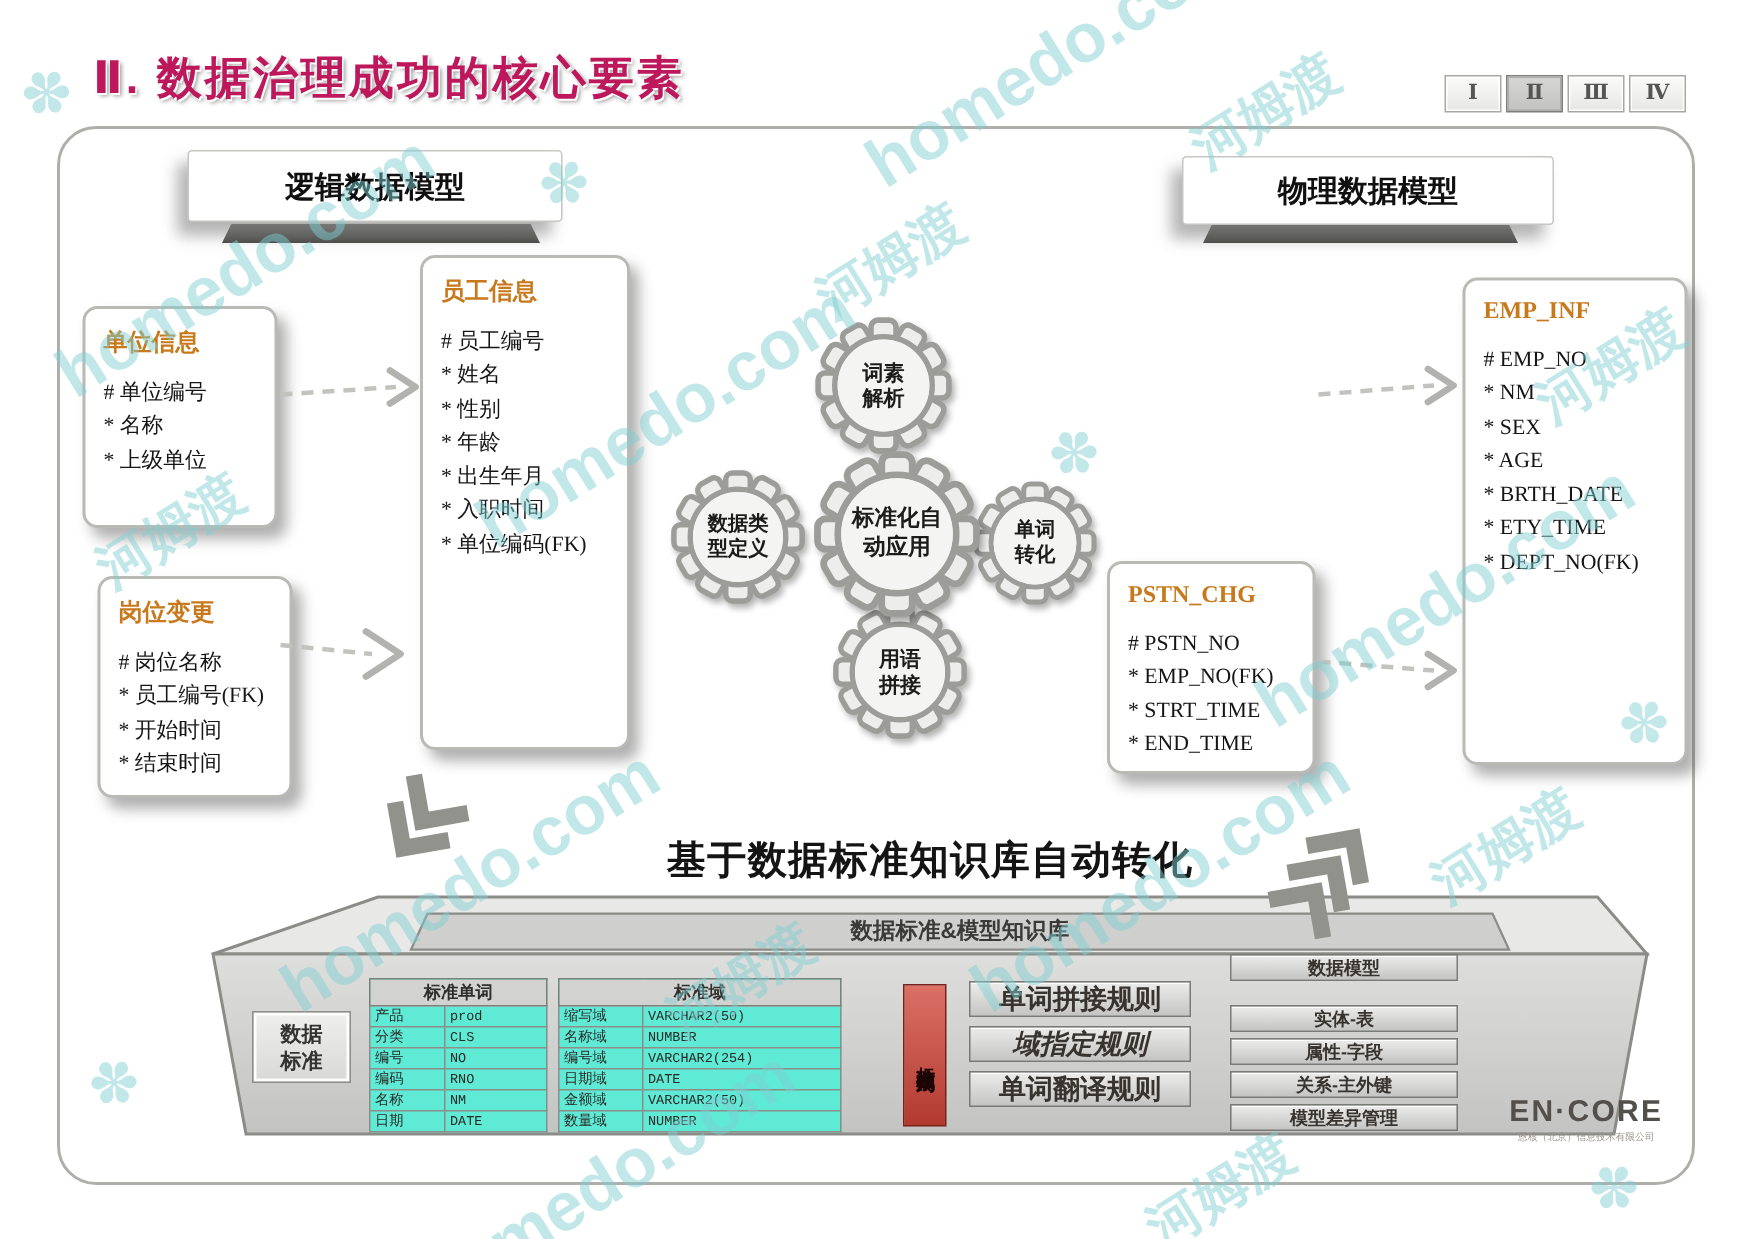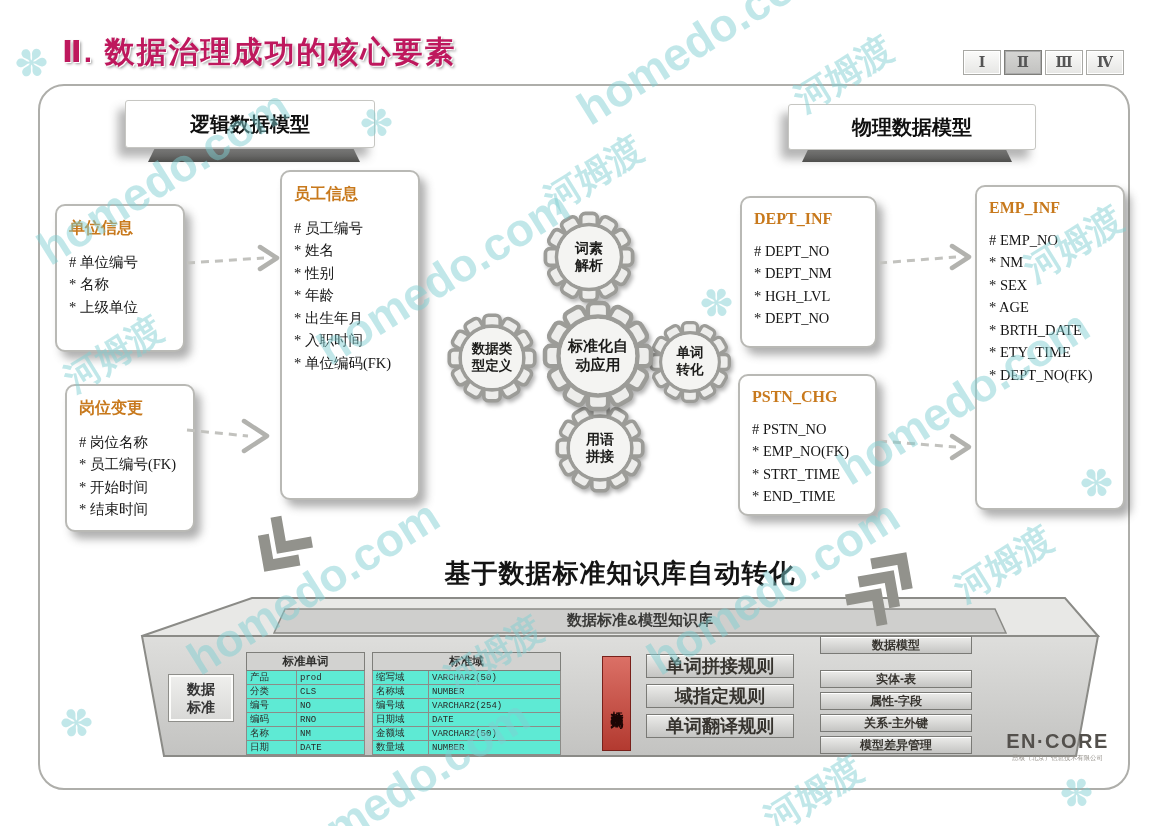--- a/index.html
+++ b/index.html
@@ -143,27 +143,20 @@
 *  单位编码(FK)</div>
   </div>
   <div class="entity" style="left:65px; top:360px; width:130px; height:148px;margin-top:24px;">
     <div class="entity-title">岗位变更</div>
     <div class="entity-lines">#  岗位名称
 *  员工编号(FK)
 *  开始时间
 *  结束时间</div>
   </div>
 
-  <div class="entity" style="left:740px; top:196px; width:137px; height:152px;">
-    <div class="entity-title">DEPT_INF</div>
-    <div class="entity-lines"># DEPT_NO
-*  DEPT_NM
-*  HGH_LVL
-*  DEPT_NO</div>
-  </div>
   <div class="entity" style="left:975px; top:185px; width:150px; height:325px;">
     <div class="entity-title">EMP_INF</div>
     <div class="entity-lines">#  EMP_NO
 *  NM
 *  SEX
 *  AGE
 *  BRTH_DATE
 *  ETY_TIME
 *  DEPT_NO(FK)</div>
   </div>
@@ -323,21 +316,21 @@
         <tr>
             <td>数量域</td>
             <td class="val">NUMBER</td>
           </tr>
       </tbody>
     </table>
 
     <div class="kb-check">标准检核规则</div>
 
     <div class="kb-bar rule-bar" style="top:58px;">单词拼接规则</div>
-    <div class="kb-bar rule-bar" style="top:88px;">域指定规则</div>
+    <div class="kb-bar rule-bar" style="top:88px;font-style:italic;">域指定规则</div>
     <div class="kb-bar rule-bar" style="top:118px;">单词翻译规则</div>
 
     <div class="kb-bar model-bar" style="top:40px;">数据模型</div>
     <div class="kb-bar model-bar" style="top:74px;">实体-表</div>
     <div class="kb-bar model-bar" style="top:96px;">属性-字段</div>
     <div class="kb-bar model-bar" style="top:118px;">关系-主外键</div>
     <div class="kb-bar model-bar" style="top:140px;">模型差异管理</div>
   </div>
 
   <div class="logo">

